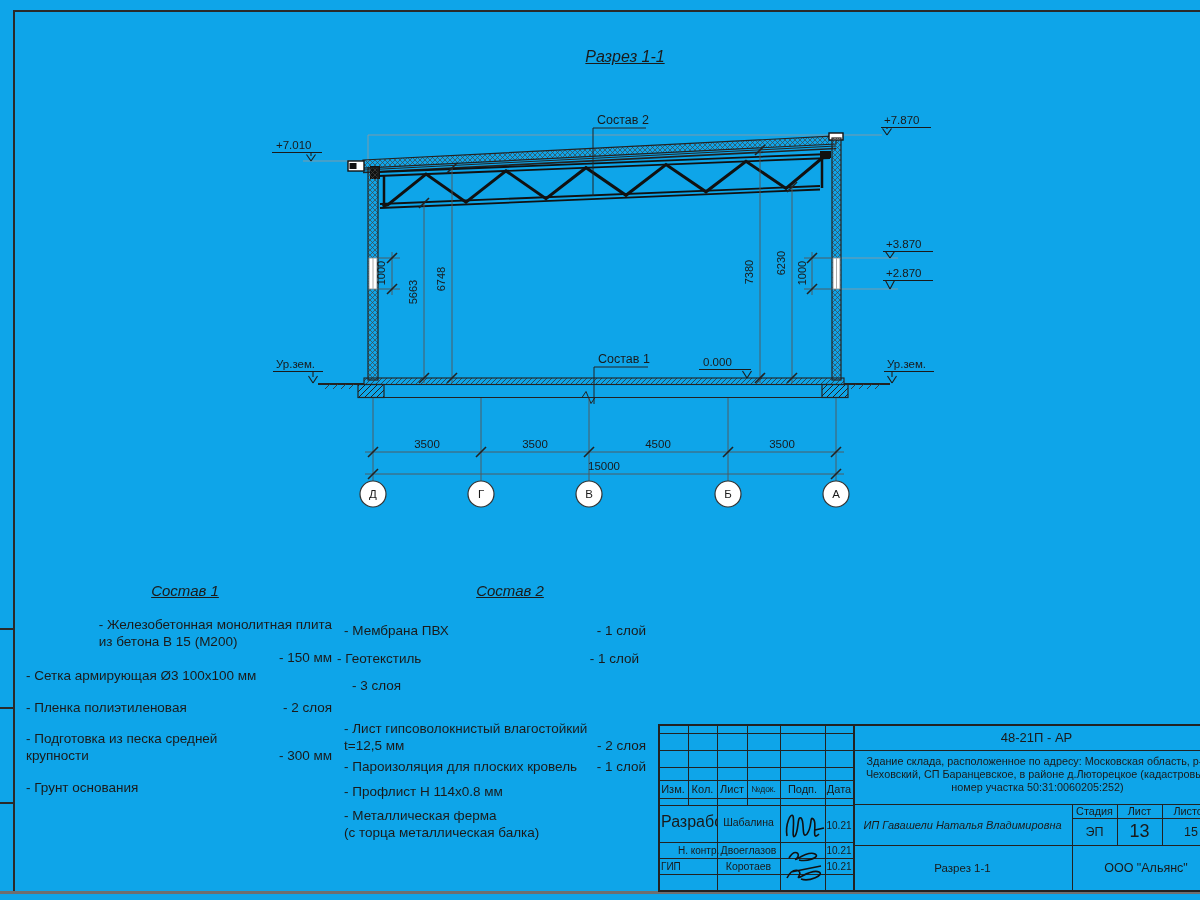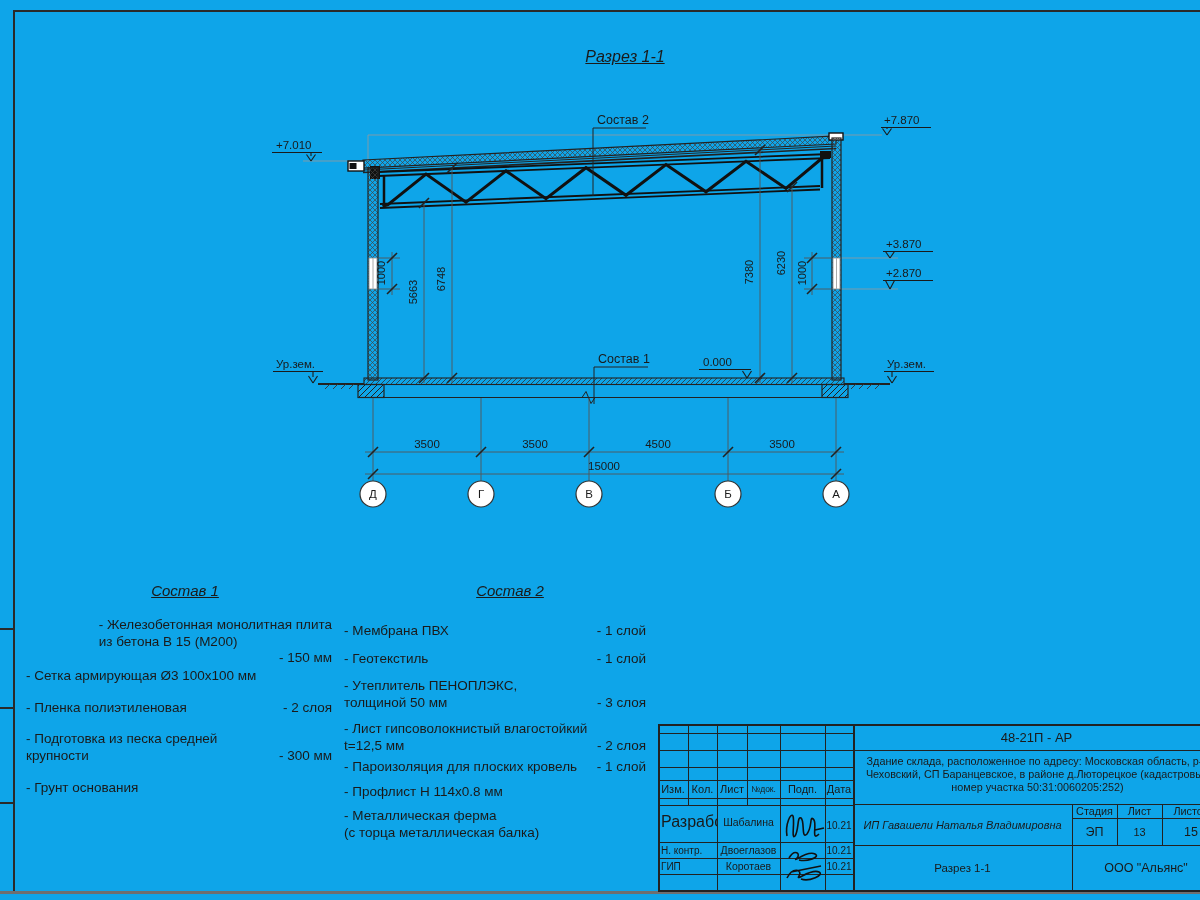--- a/index.html
+++ b/index.html
@@ -267,27 +267,25 @@
         <span class="vl"></span>
     </div>
   </div>
 
   <div class="sostav-block">
     <div class="sostav-title" style="left:455px;top:582px;width:110px;">Состав 2</div>
     <div class="sostav-item" style="left:344px;top:623px;width:302px;">
       <span class="nm">- Мембрана ПВХ</span>
         <span class="vl">- 1 слой</span>
     </div>
-    <div class="sostav-item" style="left:344px;top:651px;width:302px;text-align:center;">
+    <div class="sostav-item" style="left:337px;top:651px;width:302px;text-align:center;">
       <span class="nm">- Геотекстиль</span>
         <span class="vl">- 1 слой</span>
     </div>
     <div class="sostav-item" style="left:344px;top:678px;width:302px;">
-      <span class="nm">- Утеплитель ПЕНОПЛЭКС,
-толщиной 50 мм</span>
         <span class="vl">- 3 слоя</span>
     </div>
     <div class="sostav-item" style="left:344px;top:721px;width:302px;">
       <span class="nm">- Лист гипсоволокнистый влагостойкий
 t=12,5 мм</span>
         <span class="vl">- 2 слоя</span>
     </div>
     <div class="sostav-item" style="left:344px;top:759px;width:302px;">
       <span class="nm">- Пароизоляция для плоских кровель</span>
         <span class="vl">- 1 слой</span>
@@ -337,21 +335,21 @@
     <div class="cell" style="left:0;top:56px;width:30px;height:18px;">Изм.</div>
     <div class="cell" style="left:30px;top:56px;width:29px;height:18px;">Кол.</div>
     <div class="cell" style="left:59px;top:56px;width:30px;height:18px;">Лист</div>
     <div class="cell small" style="left:89px;top:56px;width:33px;height:18px;">№док.</div>
     <div class="cell" style="left:122px;top:56px;width:45px;height:18px;">Подп.</div>
     <div class="cell" style="left:167px;top:56px;width:28px;height:18px;">Дата</div>
 
     <div class="cell left" style="left:3px;top:88px;width:56px;height:20px;font-size:16px;">Разработал</div>
     <div class="cell" style="left:59px;top:88px;width:63px;height:20px;font-size:10.5px;">Шабалина</div>
     <div class="cell" style="left:167px;top:94px;width:28px;height:14px;font-size:10px;">10.21</div>
-    <div class="cell left" style="left:3px;top:118px;width:56px;height:16px;font-size:10px;">Н. контр.</div>
+    <div class="cell left" style="left:20px;top:118px;width:56px;height:16px;font-size:10px;">Н. контр.</div>
     <div class="cell" style="left:59px;top:118px;width:63px;height:16px;font-size:10.5px;">Двоеглазов</div>
     <div class="cell" style="left:167px;top:118px;width:28px;height:16px;font-size:10px;">10.21</div>
     <div class="cell left" style="left:3px;top:134px;width:56px;height:16px;font-size:10px;">ГИП</div>
     <div class="cell" style="left:59px;top:134px;width:63px;height:16px;font-size:10.5px;">Коротаев</div>
     <div class="cell" style="left:167px;top:134px;width:28px;height:16px;font-size:10px;">10.21</div>
 
     <svg width="44" height="40" viewBox="0 0 44 40" style="position:absolute;left:123px;top:82px;">
       <path d="M6,30 C4,18 10,6 12,10 C14,16 10,34 14,30 C18,24 16,10 20,12 C24,15 20,34 26,28 C32,20 28,8 33,14 C36,19 30,36 38,28 M34,24 L43,22" fill="none" stroke="#111" stroke-width="1.6"></path>
     </svg>
     <svg width="44" height="42" viewBox="0 0 44 42" style="position:absolute;left:123px;top:120px;">
@@ -360,19 +358,19 @@
 
     <div class="cell" style="left:195px;top:0;width:367px;height:26px;font-size:13px;">48-21П - АР</div>
     <div class="cell" style="left:197px;top:30px;width:365px;height:14px;font-size:10.8px;white-space:nowrap;">Здание склада, расположенное по адресу: Московская область, р-н</div>
     <div class="cell" style="left:197px;top:43px;width:365px;height:14px;font-size:10.8px;white-space:nowrap;">Чеховский, СП Баранцевское, в районе д.Люторецкое  (кадастровый</div>
     <div class="cell" style="left:197px;top:56px;width:365px;height:14px;font-size:10.8px;white-space:nowrap;">номер участка 50:31:0060205:252)</div>
     <div class="cell it" style="left:195px;top:80px;width:219px;height:41px;font-size:11px;">ИП Гавашели Наталья Владимировна</div>
     <div class="cell" style="left:414px;top:80px;width:45px;height:14px;font-size:10.8px;">Стадия</div>
     <div class="cell" style="left:459px;top:80px;width:45px;height:14px;font-size:10.8px;">Лист</div>
     <div class="cell" style="left:504px;top:80px;width:58px;height:14px;font-size:10.8px;">Листов</div>
     <div class="cell" style="left:414px;top:94px;width:45px;height:27px;font-size:12.5px;">ЭП</div>
-    <div class="cell" style="left:459px;top:94px;width:45px;height:27px;font-size:11px;">13</div>
+    <div class="cell" style="left:459px;top:94px;width:45px;height:27px;font-size:18px;">13</div>
     <div class="cell" style="left:504px;top:94px;width:58px;height:27px;font-size:12.5px;">15</div>
     <div class="cell" style="left:195px;top:121px;width:219px;height:45px;font-size:11.5px;">Разрез 1-1</div>
     <div class="cell" style="left:414px;top:121px;width:148px;height:45px;font-size:12.5px;">ООО "Альянс"</div>
   </div>
 
 </div>
 
 </body></html>

